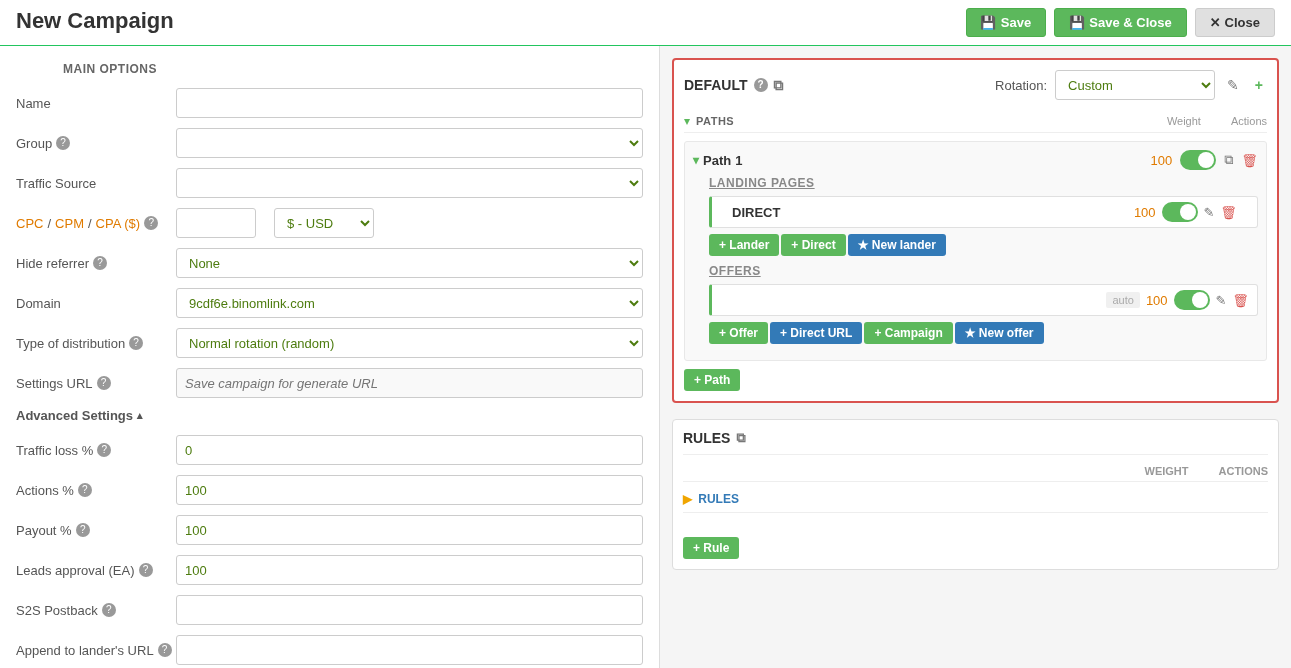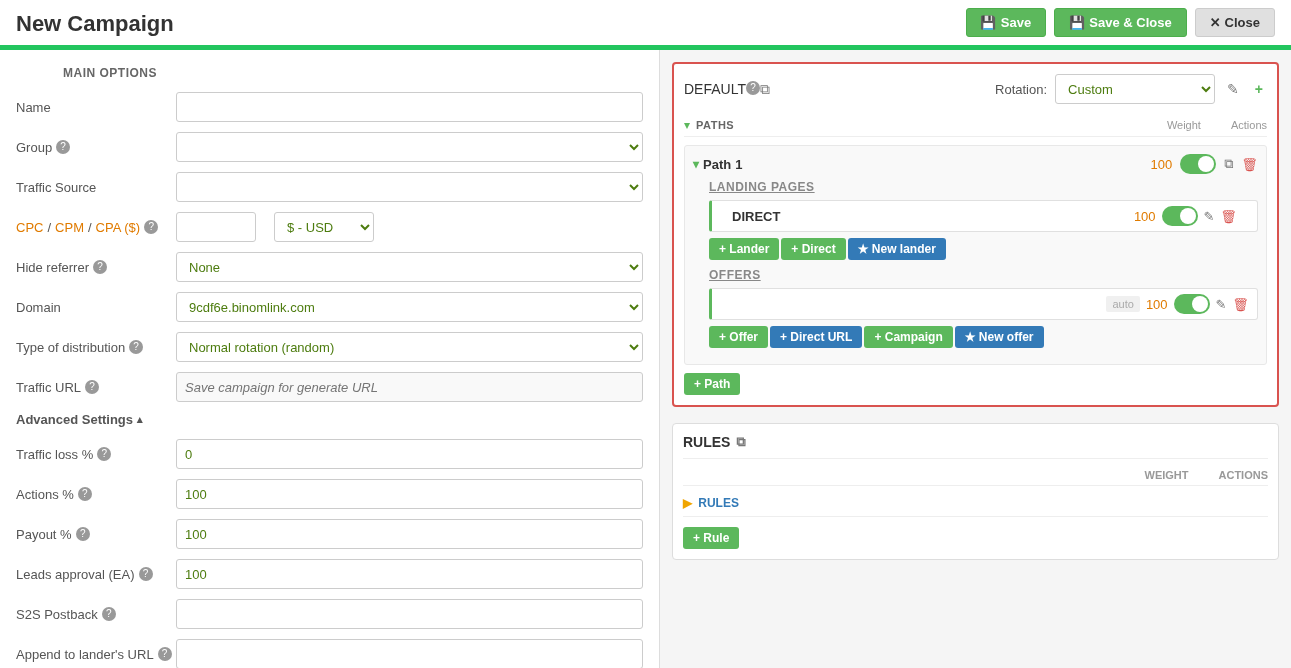--- a/index.html
+++ b/index.html
@@ -1,21 +1,21 @@
 <!DOCTYPE html>
 <html><head>
   <meta charset="utf-8">
   <style>
     * { box-sizing: border-box; margin: 0; padding: 0; }
     body { font-family: Arial, sans-serif; font-size: 13px; color: #333; background: #f5f5f5; }
 
     .page-wrapper { display: flex; flex-direction: column; height: 668px; overflow: hidden; }
 
     
-    .header { display: flex; align-items: flex-end; padding: 8px 16px; background: #fff; border-bottom: 5px solid #22c55e; justify-content: space-between; }
+    .header { display: flex; align-items: flex-start; padding: 8px 16px; background: #fff; border-bottom: 1px solid #22c55e; justify-content: space-between; }
     .header-title { font-size: 22px; font-weight: bold; color: #333; }
     .header-buttons { display: flex; gap: 8px; }
     .btn { display: inline-flex; align-items: center; gap: 4px; padding: 6px 14px; border: none; border-radius: 3px; cursor: pointer; font-size: 13px; font-weight: bold; }
     .btn-green { background: #5cb85c; color: #fff; border: 1px solid #4cae4c; }
     .btn-gray { background: #e0e0e0; color: #333; border: 1px solid #ccc; }
 
     
     .main-content { display: flex; flex: 1; overflow: hidden; }
 
     
@@ -50,21 +50,21 @@
     .advanced-toggle .chevron { font-size: 11px; }
 
     .campaign-url-input { background: #f9f9f9; color: #aaa; font-style: italic; }
 
     
     .right-panel { flex: 1; padding: 12px; overflow-y: auto; background: #f5f5f5; }
 
     
     .default-box { border: 2px solid #d9534f; border-radius: 4px; background: #fff; margin-bottom: 16px; padding: 10px; }
     .default-header { display: flex; align-items: center; justify-content: space-between; margin-bottom: 10px; }
-    .default-label { font-weight: normal; font-size: 14px; color: #333; display: flex; align-items: flex-start; }
+    .default-label { font-weight: bold; font-size: 14px; color: #333; display: flex; align-items: center; gap: 6px; }
     .rotation-row { display: flex; align-items: center; gap: 8px; }
     .rotation-label { color: #555; font-size: 13px; }
     .rotation-select { padding: 4px 8px; border: 1px solid #ccc; border-radius: 3px; font-size: 13px; width: 160px; }
     .icon-btn { background: none; border: none; cursor: pointer; color: #777; font-size: 14px; padding: 2px 4px; }
 
     .path-item { background: #f9f9f9; border: 1px solid #e8e8e8; border-radius: 3px; margin-bottom: 8px; padding: 8px; }
     .path-header { display: flex; align-items: center; justify-content: space-between; margin-bottom: 6px; }
     .path-name { font-weight: bold; font-size: 13px; display: flex; align-items: center; gap: 4px; }
     .path-actions { display: flex; align-items: center; gap: 8px; }
     .weight-val { color: #e07b00; font-size: 13px; }
@@ -200,21 +200,21 @@
         </div>
         <div class="form-control">
           <select>
             <option>Normal rotation (random)</option>
           </select>
         </div>
       </div>
 
       <div class="form-row">
         <div class="form-label">
-          <span>Traffic URL</span>
+          <span>Settings URL</span>
           <span class="help-icon">?</span>
         </div>
         <div class="form-control">
           <input type="text" class="campaign-url-input" style="background: rgb(249, 249, 249); color: rgb(170, 170, 170);" placeholder="Save campaign for generate URL">
         </div>
       </div>
 
       <div class="advanced-toggle">
         <span>Advanced Settings</span>
         <span class="chevron">▴</span>
@@ -385,20 +385,20 @@
               <span>Actions</span>
             </div>
           </div>
           <div class="rules-row">
             <div style="display:flex; align-items:center; gap:6px;">
               <span style="color:#f0a500;">▶</span>
               <span>RULES</span>
             </div>
           </div>
         </div>
-        <div style="margin-top:10px;">
+        <div style="margin-top:24px;">
           <button class="btn-sm btn-sm-green">+ Rule</button>
         </div>
       </div>
 
     </div>
   </div>
 </div>
 
 </body></html>

